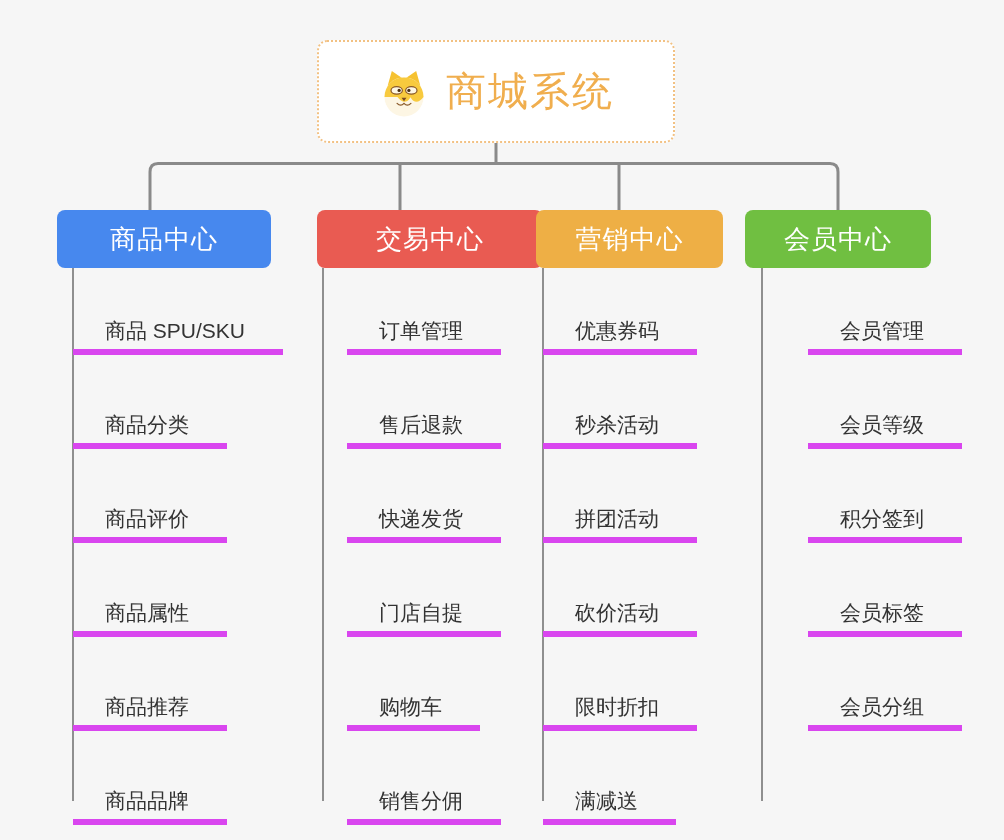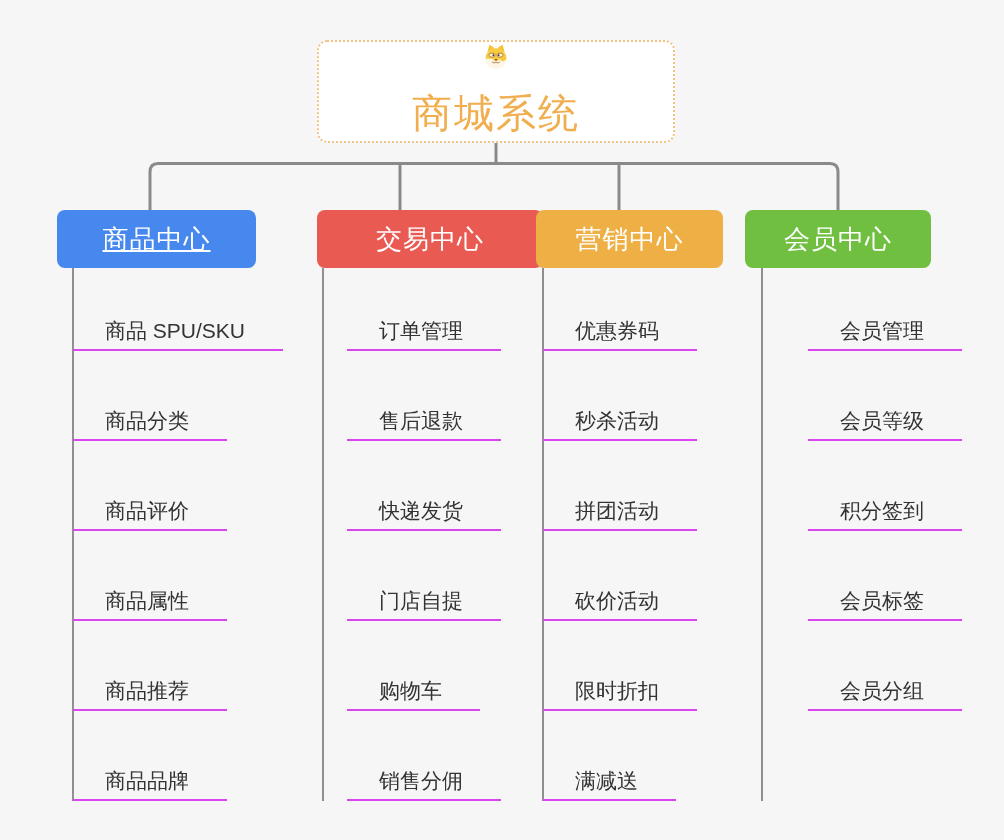--- a/index.html
+++ b/index.html
@@ -18,54 +18,53 @@
     pointer-events:none;
   }
   .root-topic{
     position:absolute;left:317px;top:40px;width:358px;height:103px;
     background:#ffffff;
     border:2px dotted #f2c183;
     border-radius:10px;
     box-sizing:border-box;
     display:flex;align-items:center;justify-content:center;gap:16px;
     cursor:pointer;
-    flex-direction:column;
   }
   .root-topic .title{
     font-size:40px;
     letter-spacing:2px;
     color:#f0ae4e;
     white-space:nowrap;
   }
   .branch{
     position:absolute;top:210px;height:58px;
     border-radius:8px;
     display:flex;align-items:center;justify-content:center;
     color:#ffffff;
     font-size:26px;
     letter-spacing:1px;
     cursor:pointer;
   }
-  .branch.b0{left:57px;width:199px;text-decoration:underline;}
+  .branch.b0{left:57px;width:214px;}
   .branch.b1{left:317px;width:226px;}
   .branch.b2{left:526px;width:187px;}
   .branch.b3{left:745px;width:186px;}
   ul.subtopics{
     position:absolute;top:268px;
     margin:0;padding:0;list-style:none;
   }
   ul.c0{left:73px;}
   ul.c1{left:323px;padding-left:24px;}
   ul.c2{left:543px;}
   ul.c3{left:808px;}
   ul.subtopics li{
     width:max-content;
     height:77px;
     padding:0 38px 4px 32px;
-    border-bottom:2px solid #d946ef;
+    border-bottom:6px solid #d946ef;
     display:flex;align-items:flex-end;
     font-size:21px;
     color:#333333;
     white-space:nowrap;
     cursor:pointer;
   }
   ul.subtopics li + li{height:84px;}
 </style>
 </head>
 <body>

